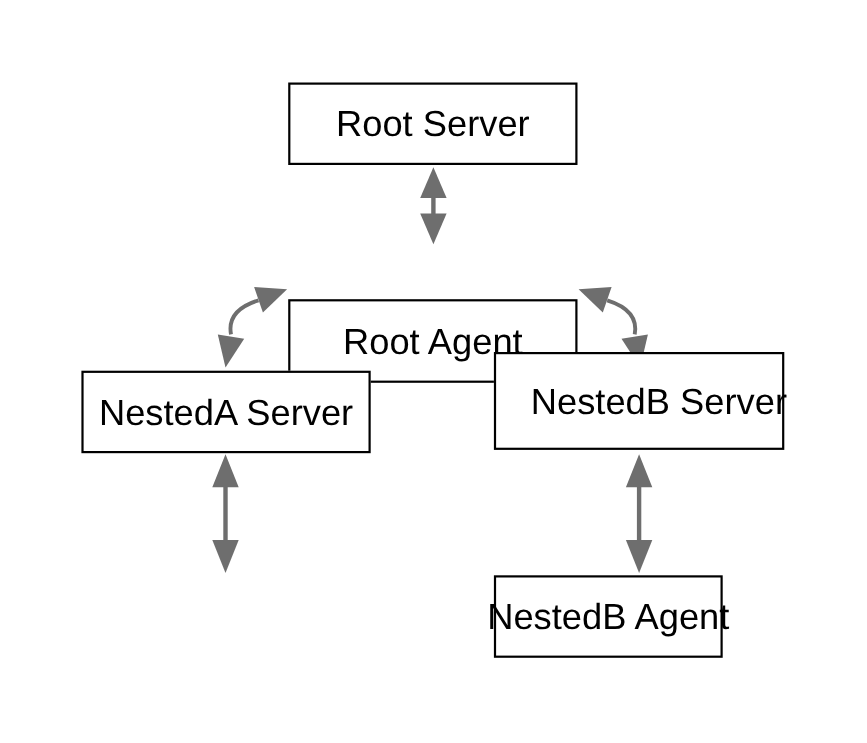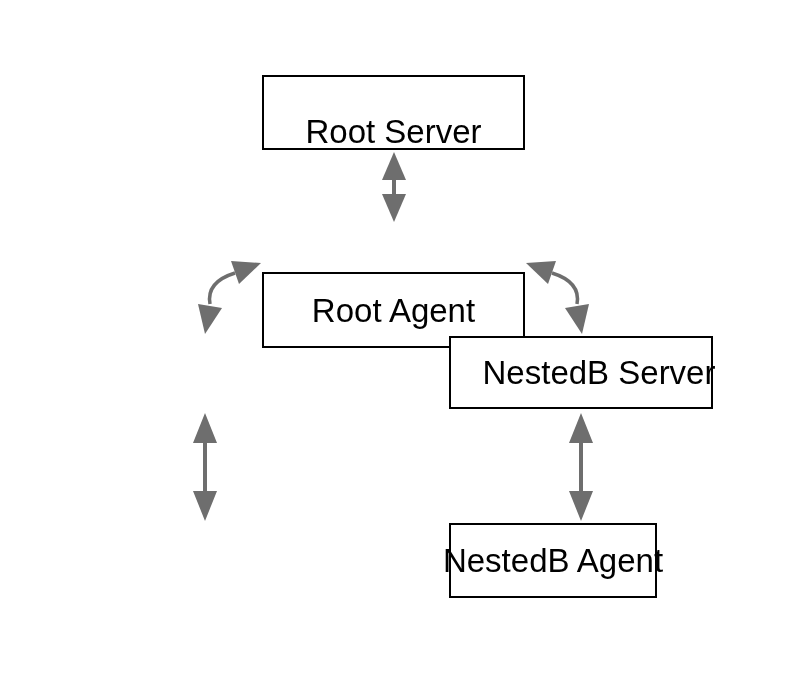--- a/index.html
+++ b/index.html
@@ -37,25 +37,25 @@
     border: 2px solid var(--node-border);
     background: var(--node-fill);
     color: var(--node-text);
     display: flex;
     align-items: center;
     justify-content: center;
     font-size: 33px;
     line-height: 1;
     white-space: nowrap;
   }
-  #root-server    { left: 262px; top:  75px; width: 263px; height: 75px; align-items: flex-end; }
+  #root-server    { left: 262px; top:  75px; width: 263px; height: 75px; }
   #root-agent     { left: 262px; top: 224px; width: 263px; height: 76px; margin-top: 48px; }
   #nesteda-server { left:  74px; top: 337px; width: 263px; height: 75px; }
   #nesteda-agent  { left:  74px; top: 523px; width: 263px; height: 75px; }
-  #nestedb-server { left: 449px; top: 336px; width: 264px; height: 73px; padding-left: 36px; }
+  #nestedb-server { left: 449px; top: 320px; width: 264px; height: 89px; padding-left: 36px; }
   #nestedb-agent  { left: 449px; top: 523px; width: 208px; height: 75px; text-align: right; }
 </style>
 </head>
 <body>
 
 <div class="canvas">
 
   <svg class="edges" viewBox="0 0 788 675" xmlns="http://www.w3.org/2000/svg">
 
     <g class="arrow">
@@ -88,20 +88,23 @@
       <polygon points="581,521 569,491 593,491"></polygon>
     </g>
   </svg>
 
   <div class="node" id="root-server">
     <span>Root Server</span>
   </div>
   <div class="node" id="root-agent">
     <span>Root Agent</span>
   </div>
+  <div class="node" id="nesteda-server">
+    <span>NestedA Server</span>
+  </div>
   <div class="node" id="nestedb-server">
     <span>NestedB Server</span>
   </div>
   <div class="node" id="nestedb-agent">
     <span>NestedB Agent</span>
   </div>
 
 </div>
 
 </body></html>

